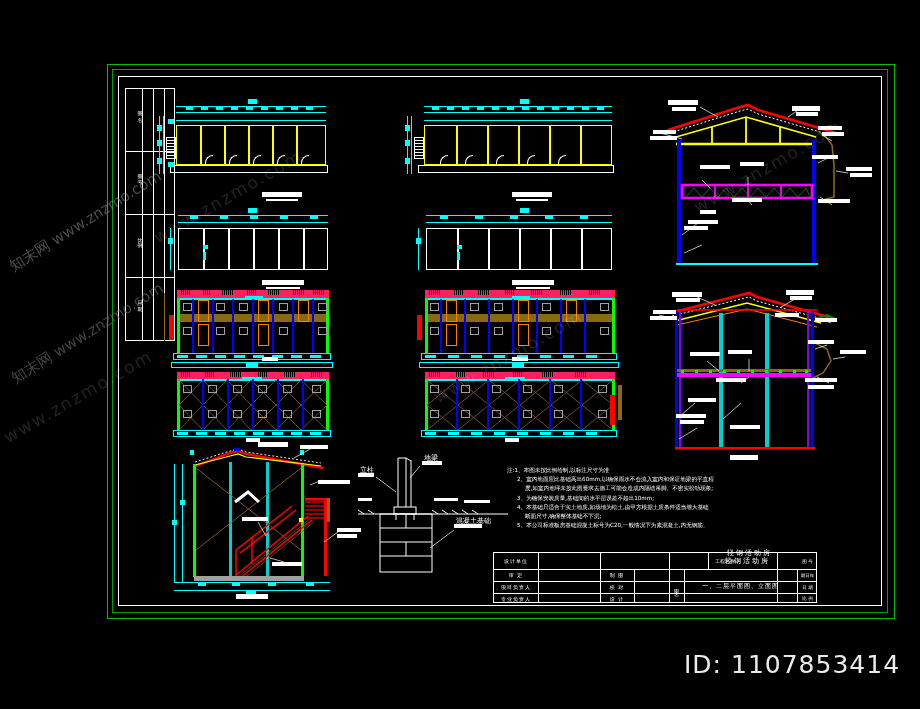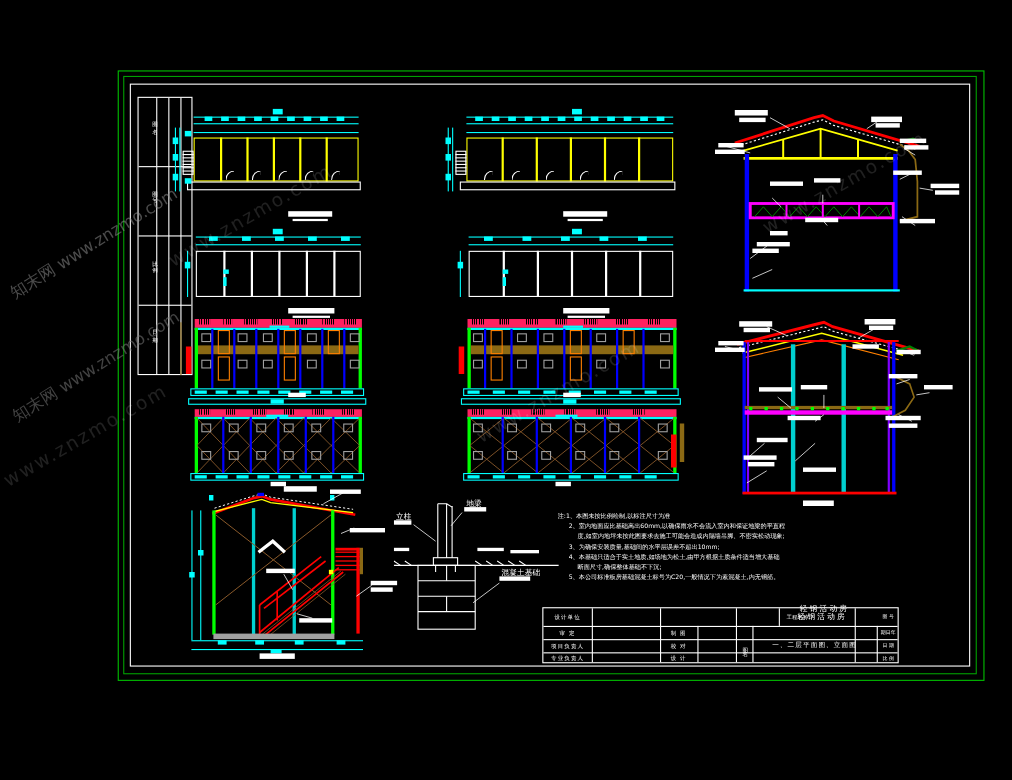--- a/index.html
+++ b/index.html
@@ -764,14 +764,15 @@
     <div class="cell" style="left:303px;top:28px;width:21px;height:12px;font-size:4.5px;letter-spacing:0">日 期</div>
     <div class="cell" style="left:303px;top:40px;width:21px;height:11px;font-size:4.5px;letter-spacing:0">比 例</div>
   </div>
 
   <div class="wm" style="left:150px;top:230px;">www.znzmo.com</div>
   <div class="wm" style="left:430px;top:390px;">www.znzmo.com</div>
   <div class="wm" style="left:690px;top:200px;">www.znzmo.com</div>
   <div class="wm" style="left:0px;top:430px;">www.znzmo.com</div>
   <div class="wm-dg" style="left:8px;top:372px;font-size:15px">知末网 www.znzmo.com</div>
   <div class="wm-dg" style="left:6px;top:260px;font-size:15px;color:rgba(150,150,150,.5)">知末网 www.znzmo.com</div>
+  <div class="wm-id" style="left:684px;top:650px">ID: 1107853414</div>
 
 </div>
 
 </body></html>

